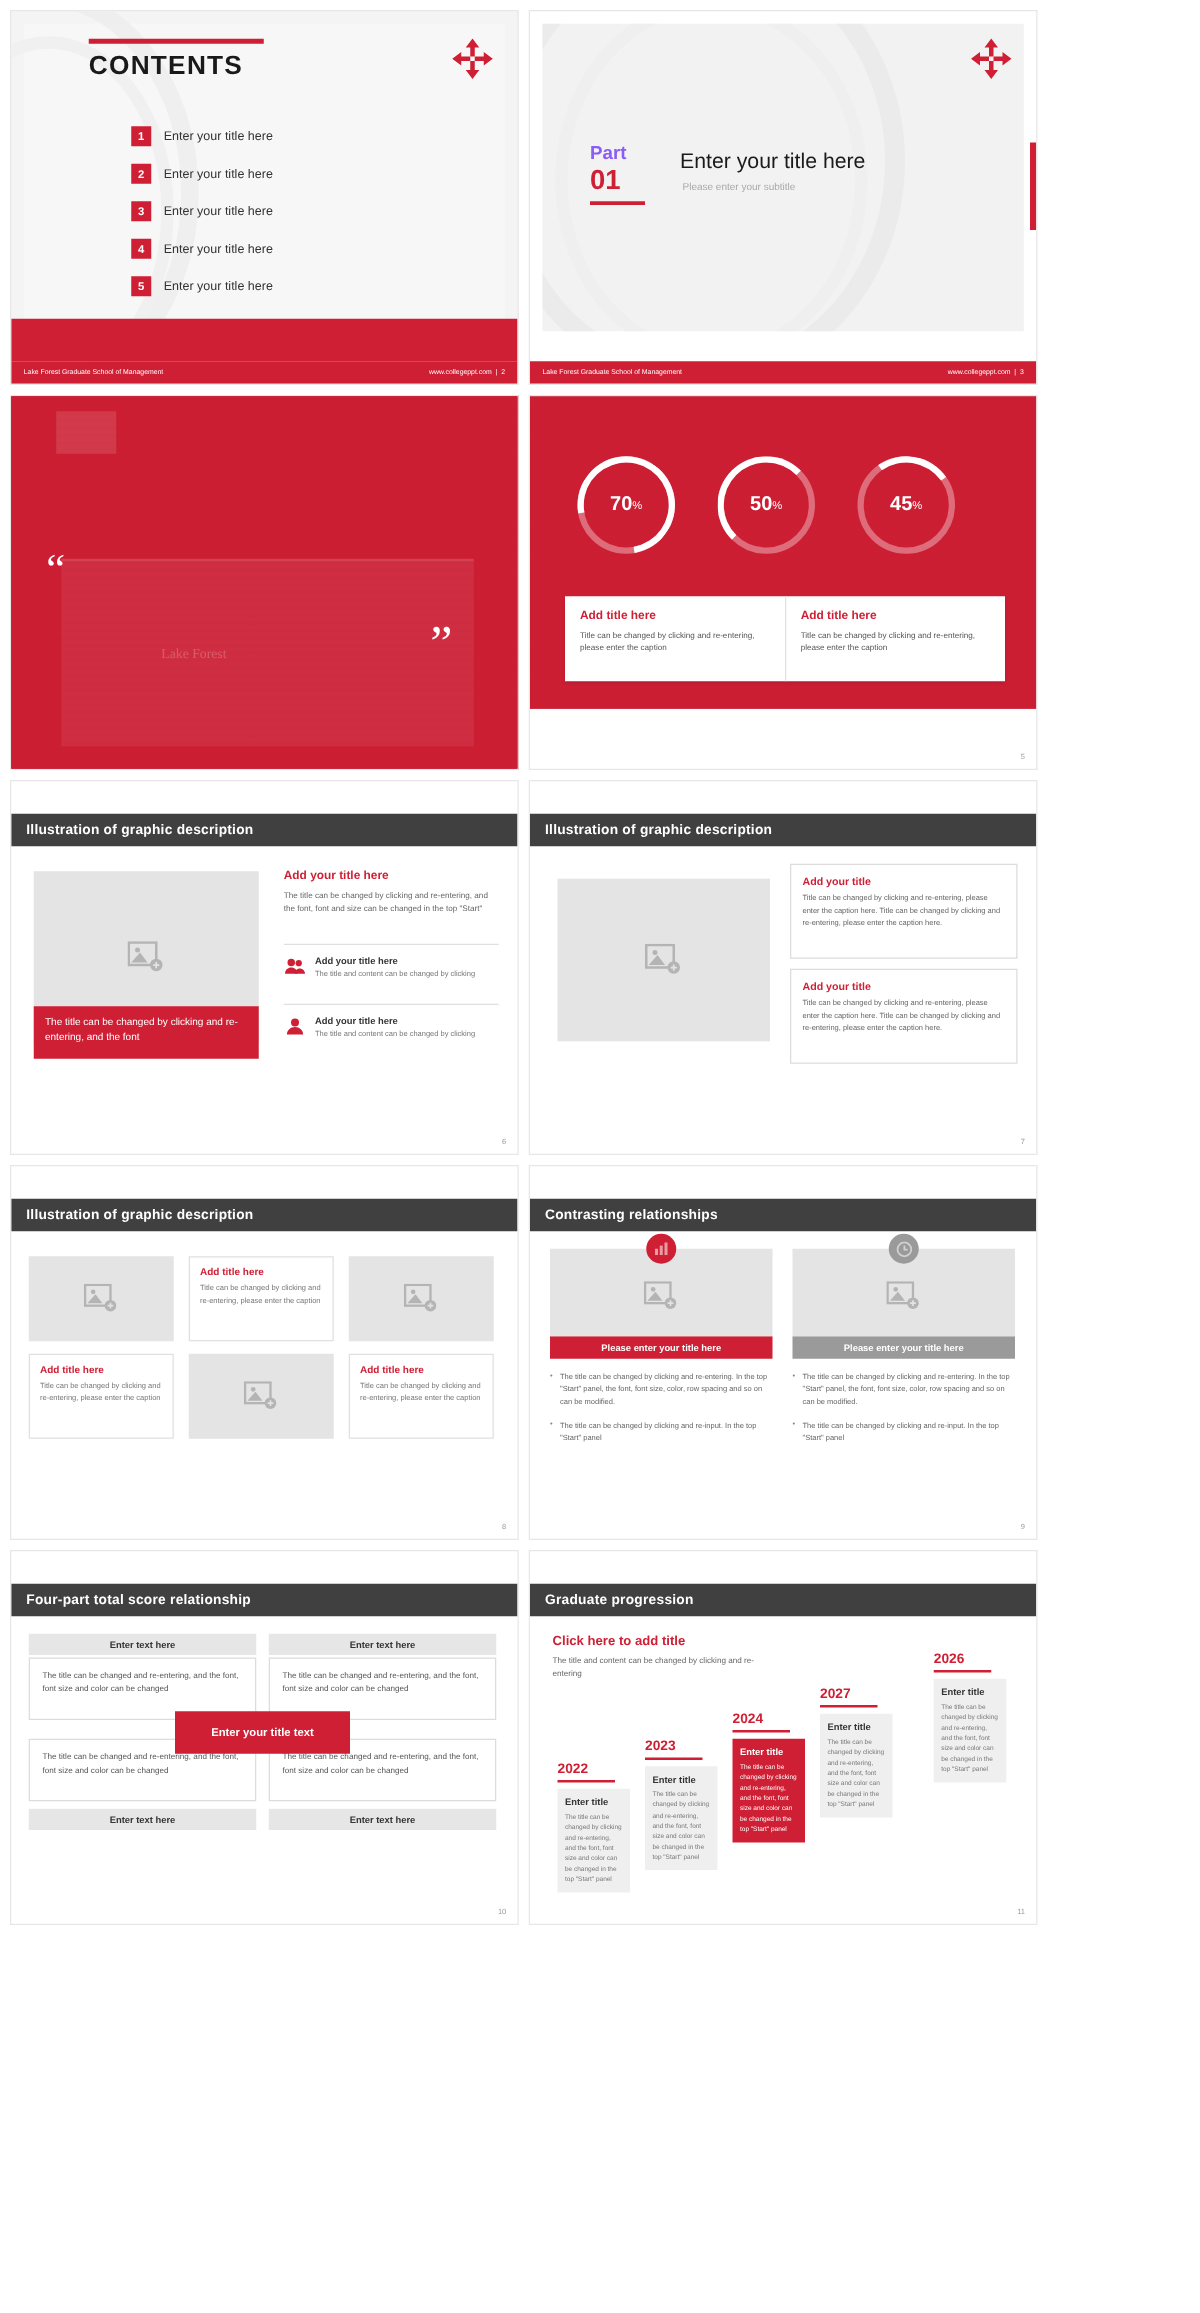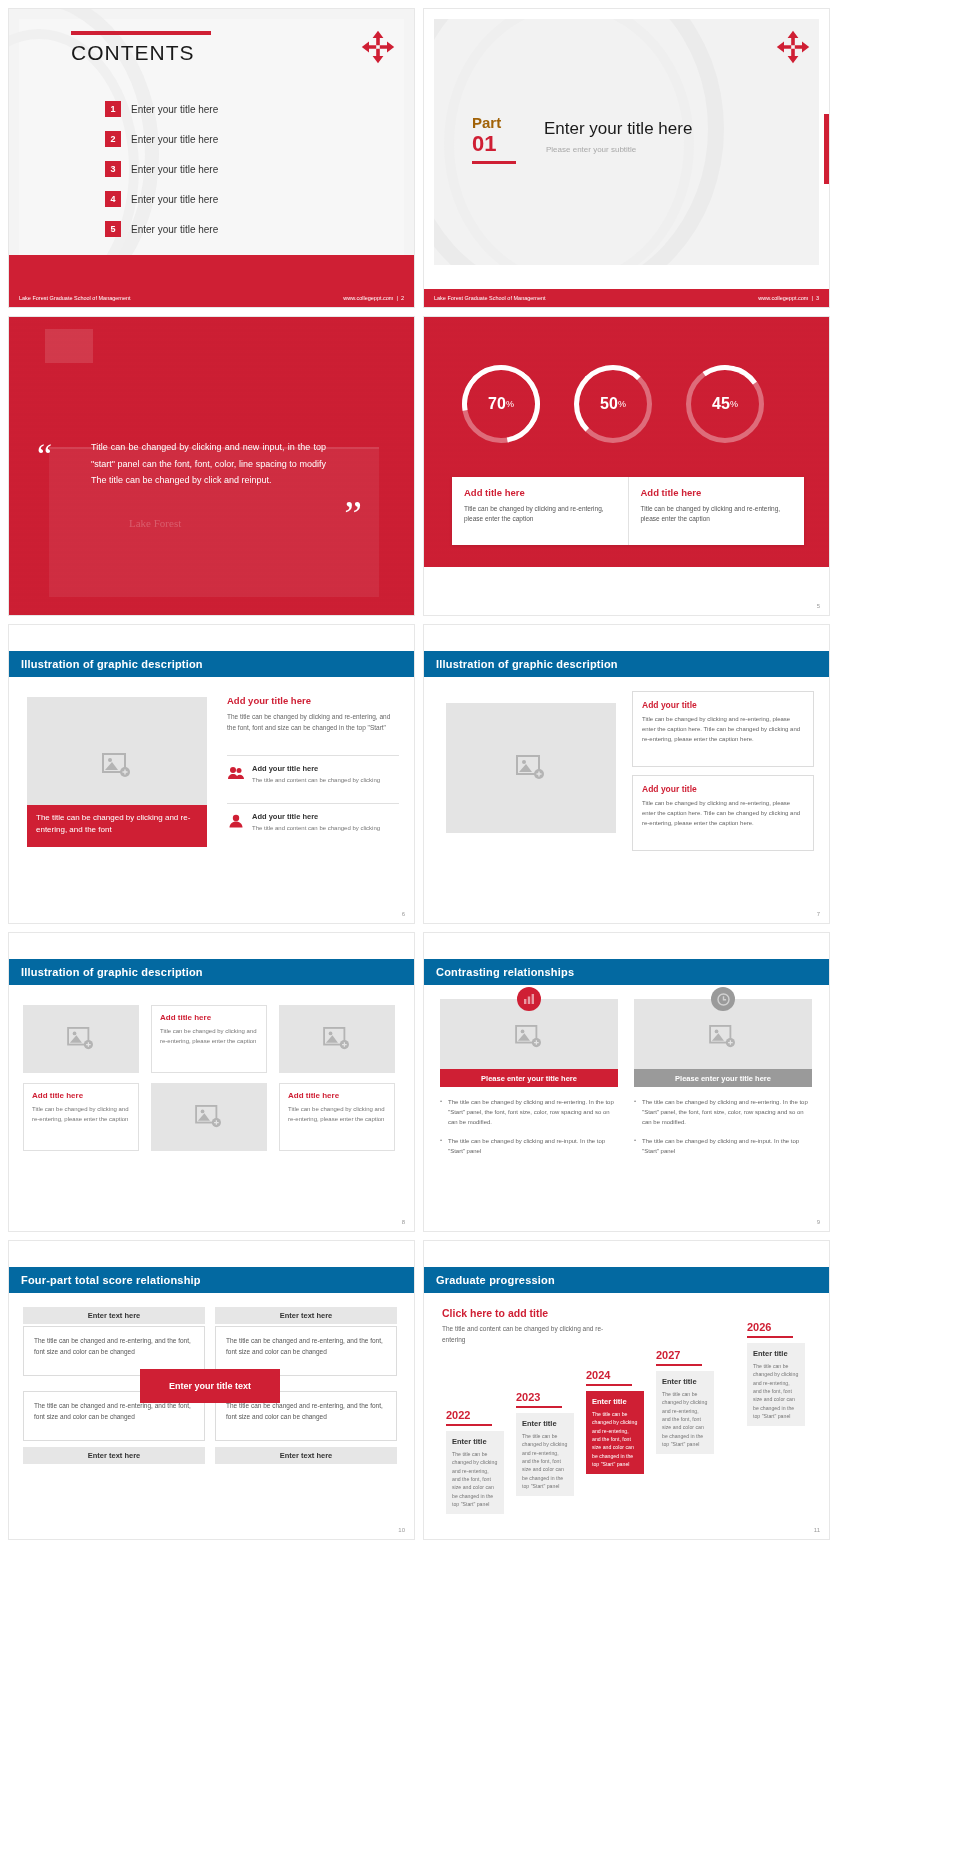--- a/index.html
+++ b/index.html
@@ -23,55 +23,55 @@
   
   .footerbar {
     position:absolute; left:0; bottom:0; width:100%; height:18px;
     background:#cf1f34; color:#fff;
     font-size:5.5px; line-height:18px;
     padding:0 10px; display:flex; justify-content:space-between; align-items:center;
   }
   .pagenum { position:absolute; right:9px; bottom:6px; font-size:6px; color:#9a9a9a; }
   .redhead {
     position:absolute; left:0; top:26px; width:100%; height:26px;
-    background:#0369a1; color:#fff;
+    background:#404040; color:#fff;
     font-size:11px; font-weight:bold; line-height:26px; padding-left:12px;
     letter-spacing:.2px;
   }
   .logo { position:absolute; right:18px; top:20px; width:36px; height:36px; }
 
   
   .s2 { background:#f4f4f4; }
   .s2 .swirl {
     position:absolute; left:-120px; top:-30px; width:260px; height:330px;
     border-radius:50%; border:14px solid #ededed; opacity:.9;
   }
   .s2 .swirl2 {
     position:absolute; left:-80px; top:10px; width:200px; height:280px;
     border-radius:50%; border:10px solid #f0f0f0;
   }
   .s2 .titlewrap { position:absolute; left:62px; top:22px; }
   .s2 .topline { width:140px; height:4px; background:#cf1f34; }
-  .s2 h1 { margin:6px 0 0 0; font-size:21px; letter-spacing:1px; color:#1a1a1a; font-weight:normal; }
+  .s2 h1 { margin:6px 0 0 0; font-size:21px; letter-spacing:1px; color:#1a1a1a; font-weight:bold; }
   .s2 ul { list-style:none; margin:0; padding:0; position:absolute; left:96px; top:92px; }
   .s2 li { display:flex; align-items:center; margin-bottom:14px; }
   .s2 .num {
     width:16px; height:16px; background:#cf1f34; color:#fff;
     font-size:9px; font-weight:bold; display:flex; align-items:center; justify-content:center;
     margin-right:10px;
   }
   .s2 .txt { font-size:10px; color:#333; }
   .s2 .redband { position:absolute; left:0; bottom:18px; width:100%; height:34px; background:#cf1f34; }
   .s2 .whitecard { position:absolute; left:10px; top:10px; right:10px; bottom:42px; background:#f7f7f7; }
 
   
   .s3 .body { position:absolute; left:10px; top:10px; right:10px; bottom:42px; background:#f2f2f2; overflow:hidden; }
   .s3 .arc1 { position:absolute; left:-40px; top:-70px; width:330px; height:360px; border-radius:50%; border:16px solid #ebebeb; }
   .s3 .arc2 { position:absolute; left:10px; top:-20px; width:250px; height:290px; border-radius:50%; border:10px solid #efefef; }
-  .s3 .partword { position:absolute; left:48px; top:105px; font-size:15px; font-weight:bold; color:#a16207; }
+  .s3 .partword { position:absolute; left:48px; top:105px; font-size:15px; font-weight:bold; color:#8b5cf6; }
   .s3 .partnum { position:absolute; left:48px; top:122px; font-size:22px; font-weight:bold; color:#cf1f34; }
   .s3 .partrule { position:absolute; left:48px; top:152px; width:44px; height:3px; background:#cf1f34; }
   .s3 .maintitle { position:absolute; left:120px; top:110px; font-size:17px; color:#1a1a1a; }
   .s3 .subtitle { position:absolute; left:122px; top:136px; font-size:8px; color:#a9a9a9; }
   .s3 .rightbar { position:absolute; right:0; top:105px; width:5px; height:70px; background:#cf1f34; }
 
   
   .s4 { background:#cf1f34; }
   .s4 .photo {
     position:absolute; inset:0;
@@ -283,21 +283,20 @@
     </div>
   </div>
 
   <div class="slide s4">
     <div class="photo">
       <div class="flag"></div>
       <div class="bldg"></div>
     </div>
     <div class="watermark">Lake Forest</div>
     <div class="qopen">“</div>
-    <div class="qtext">Title can be changed by clicking and new input, in the top "start" panel can the font, font, color, line spacing to modify The title can be changed by click and reinput.</div>
     <div class="qclose">”</div>
   </div>
 
   <div class="slide s5">
     <div class="top"></div>
     <div class="ring r1">
       <div class="base"></div>
       <div class="val"></div>
       <div class="lbl">
           <span>70</span>

